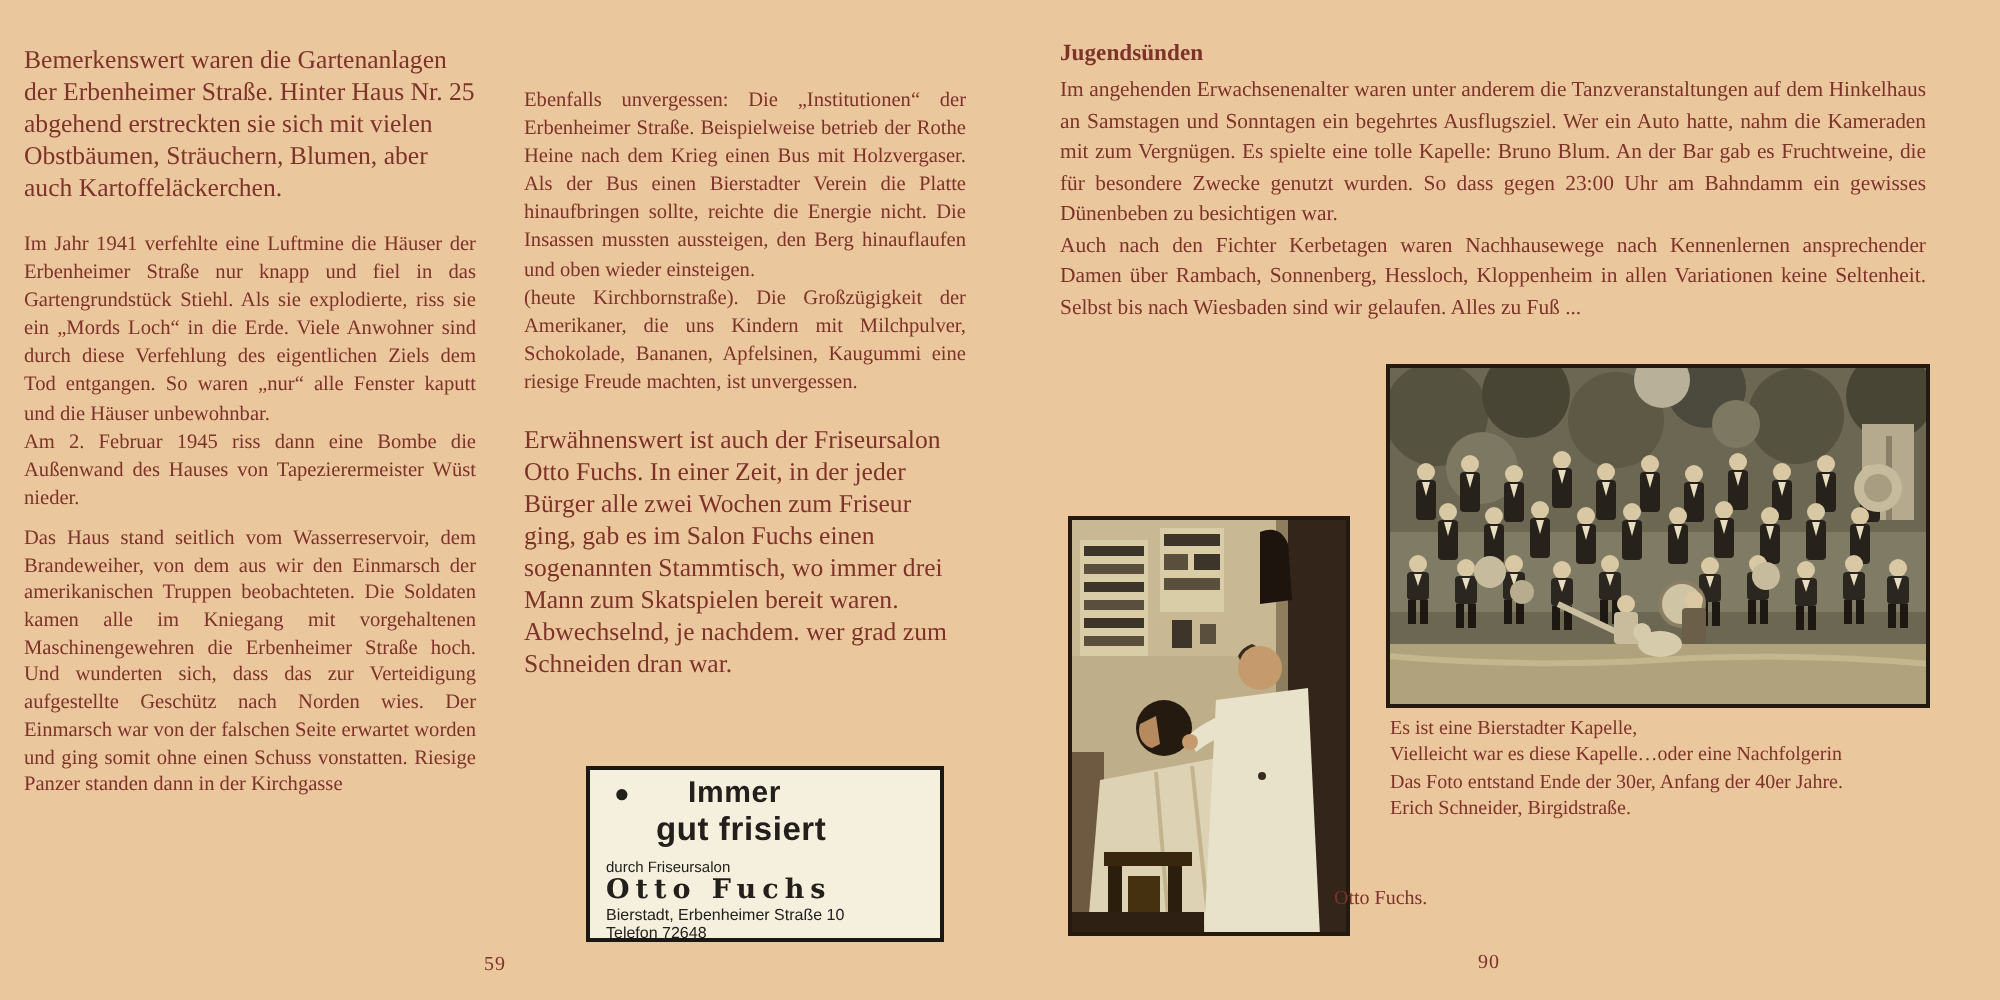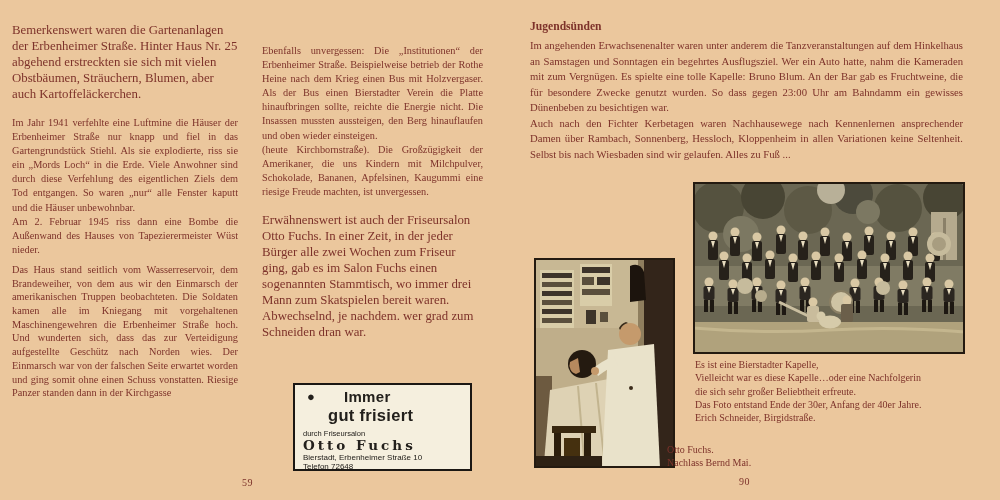--- a/index.html
+++ b/index.html
@@ -208,23 +208,21 @@
   <circle cx="154" cy="118" r="4.5" fill="#dbc9a4"></circle>
   <rect x="148" y="122" width="12" height="18" rx="2" fill="#6b5f4a"></rect>
   <ellipse cx="137" cy="140" rx="11" ry="6.5" fill="#d6cbaa"></ellipse>
   <circle cx="128" cy="134" r="4.5" fill="#d6cbaa"></circle>
   <rect x="1" y="1" width="270" height="170" fill="none" stroke="#241a10" stroke-width="2"></rect>
 </svg>
 
 <div class="abs caption">
   <div>Es ist eine Bierstadter Kapelle,</div>
   <div>Vielleicht war es diese Kapelle…oder eine Nachfolgerin</div>
-  <div>die sich sehr großer Beliebtheit erfreute.</div>
   <div>Das Foto entstand Ende der 30er, Anfang der 40er Jahre.</div>
   <div>Erich Schneider, Birgidstraße.</div>
 </div>
 
 <div class="abs credit">
   <div>Otto Fuchs.</div>
-  <div>Nachlass Bernd Mai.</div>
 </div>
 
 <span class="abs pagenum pn-right">90</span>
 
 </body></html>

